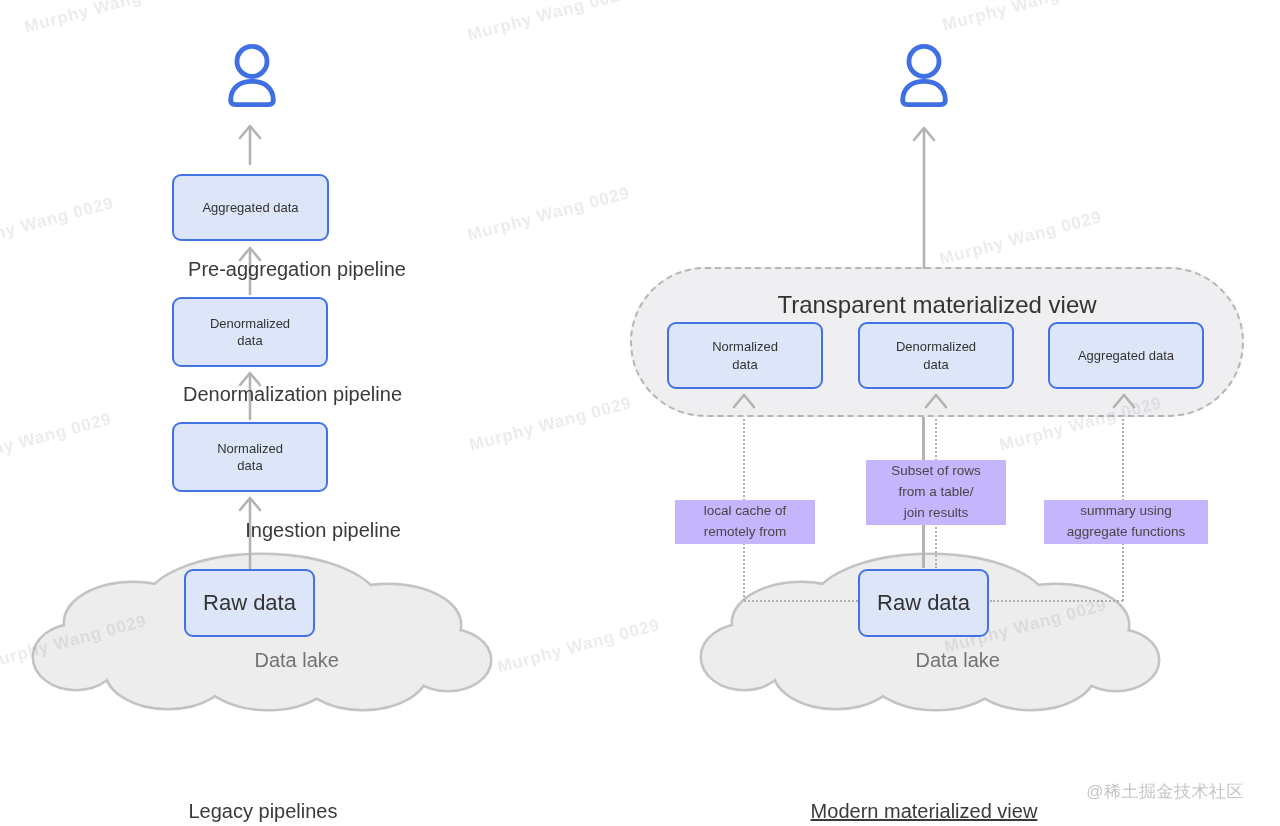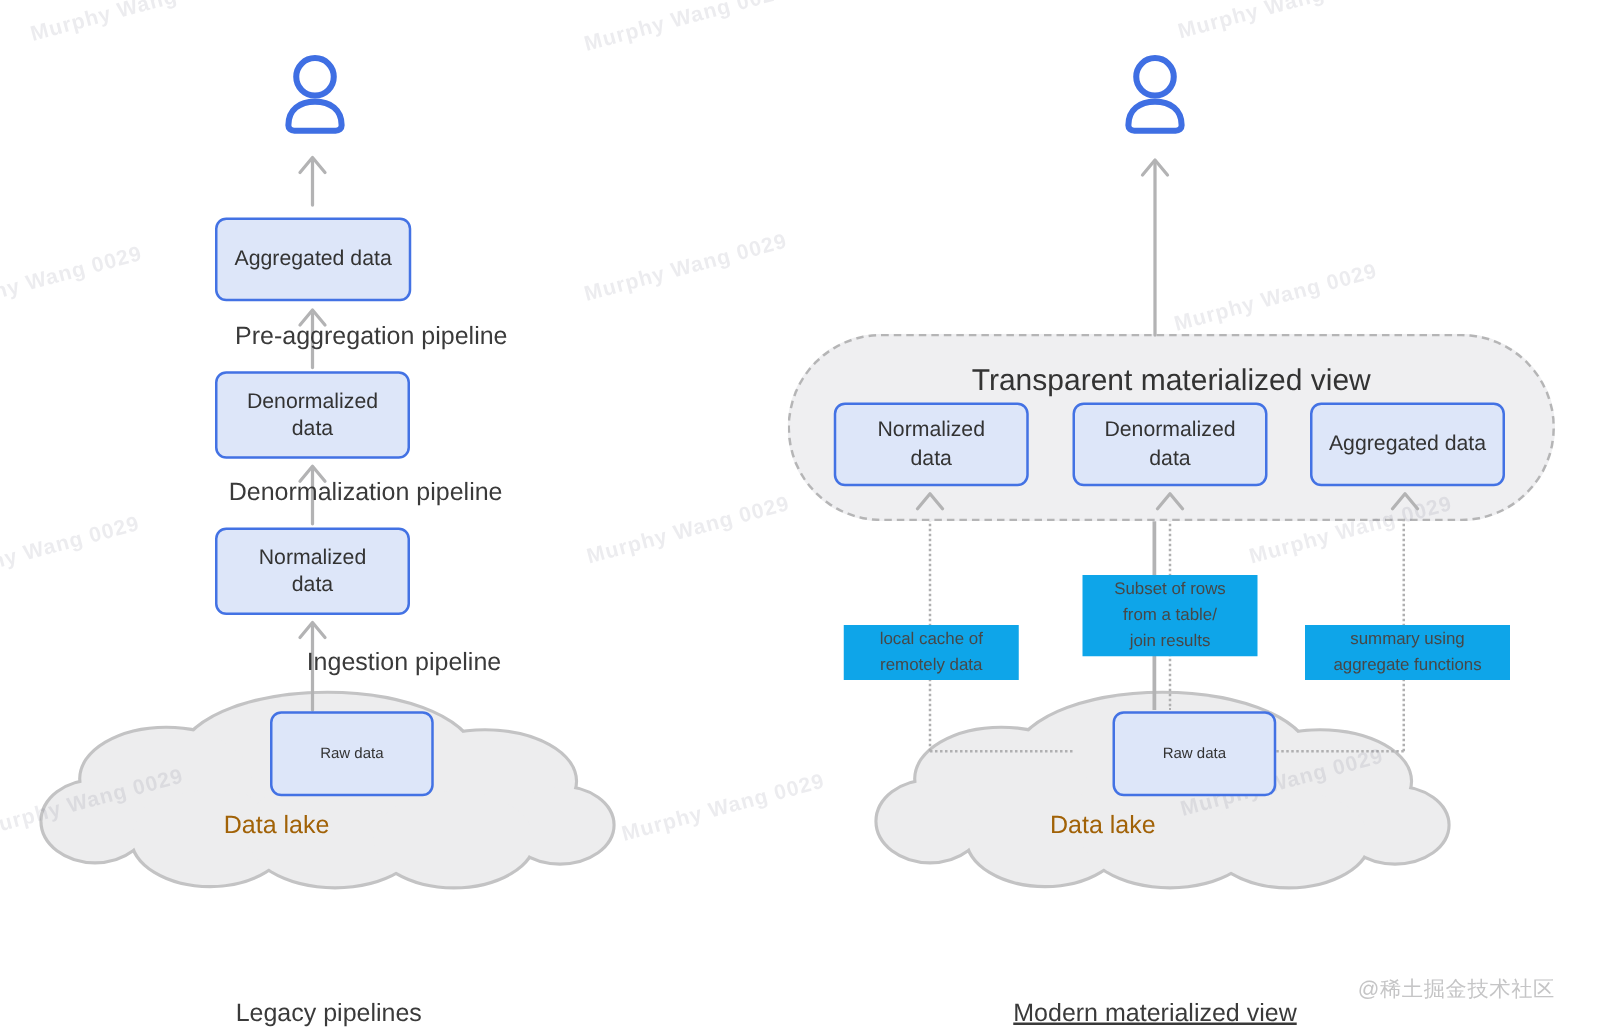--- a/index.html
+++ b/index.html
@@ -17,30 +17,30 @@
   .wm10{left:-15px;top:654px;}.wm11{left:498px;top:658px;}.wm12{left:945px;top:638px;}
 
   
   .cloud{position:absolute;z-index:1;}
   .cloud .edge ellipse{fill:#ededee;stroke:#c3c3c4;stroke-width:5px;}
   .cloud .body ellipse{fill:#ededee;stroke:none;}
 
   
   .dbox{position:absolute;z-index:7;background:#dde6f9;border:2.5px solid #4372e4;
         border-radius:9px;display:flex;align-items:center;justify-content:center;
-        text-align:center;font-size:17px;line-height:1.32;color:#333;
+        text-align:center;font-size:13px;line-height:1.32;color:#333;
         white-space:pre-line;box-sizing:border-box;}
-  .dbox.raw{font-size:12px;margin-left:32px;}
+  .dbox.raw{font-size:22px;}
 
   
   .plabel{position:absolute;z-index:6;font-size:20px;color:#3a3a3a;text-align:right;}
   .caption{position:absolute;z-index:6;font-size:20px;color:#3a3a3a;text-align:center;margin-top:36px;}
   .annot{position:absolute;z-index:6;font-size:13.5px;line-height:1.55;color:#474747;
-         text-align:center;background:#0ea5e9;white-space:pre-line;padding:1px 0;}
-  .cloudlabel{position:absolute;z-index:6;font-size:20px;color:#a16207;text-align:left;}
+         text-align:center;background:#c4b5fd;white-space:pre-line;padding:1px 0;}
+  .cloudlabel{position:absolute;z-index:6;font-size:20px;color:#737373;text-align:right;}
 
   
   .mview{position:absolute;z-index:3;left:630px;top:267px;width:614px;height:150px;
          background:#efeff1;border:2.5px dashed #b5b5b6;border-radius:76px;
          box-sizing:border-box;}
   .mview-title{position:absolute;z-index:6;left:630px;top:291px;width:614px;
          text-align:center;font-size:24px;color:#333;}
 
   
   .lines{position:absolute;z-index:5;}
@@ -171,21 +171,21 @@
 
   <div class="dotv" style="left:743px;top:408px;height:193px;"></div>
   <div class="dotv" style="left:934.5px;top:408px;height:160px;"></div>
   <div class="dotv" style="left:1122px;top:408px;height:193px;"></div>
   <div class="doth" style="left:744px;top:600px;width:114px;"></div>
   <div class="doth" style="left:990px;top:600px;width:133px;"></div>
 
   <div class="solidline" style="left:922px;top:417px;height:151px;"></div>
 
   <div class="annot" style="left:675px;top:500px;width:140px;">local cache of
-remotely data</div>
+remotely from</div>
   <div class="annot" style="left:866px;top:460px;width:140px;">Subset of rows
 from a table/
 join results</div>
   <div class="annot" style="left:1044px;top:500px;width:164px;">summary using
 aggregate functions</div>
 
   <svg class="cloud" style="left:696px;top:545px;" width="468" height="170" viewBox="0 0 468 170">
     <g class="edge">
       <ellipse cx="234" cy="62" rx="118" ry="52"></ellipse>
         <ellipse cx="105" cy="78" rx="68" ry="40"></ellipse>

